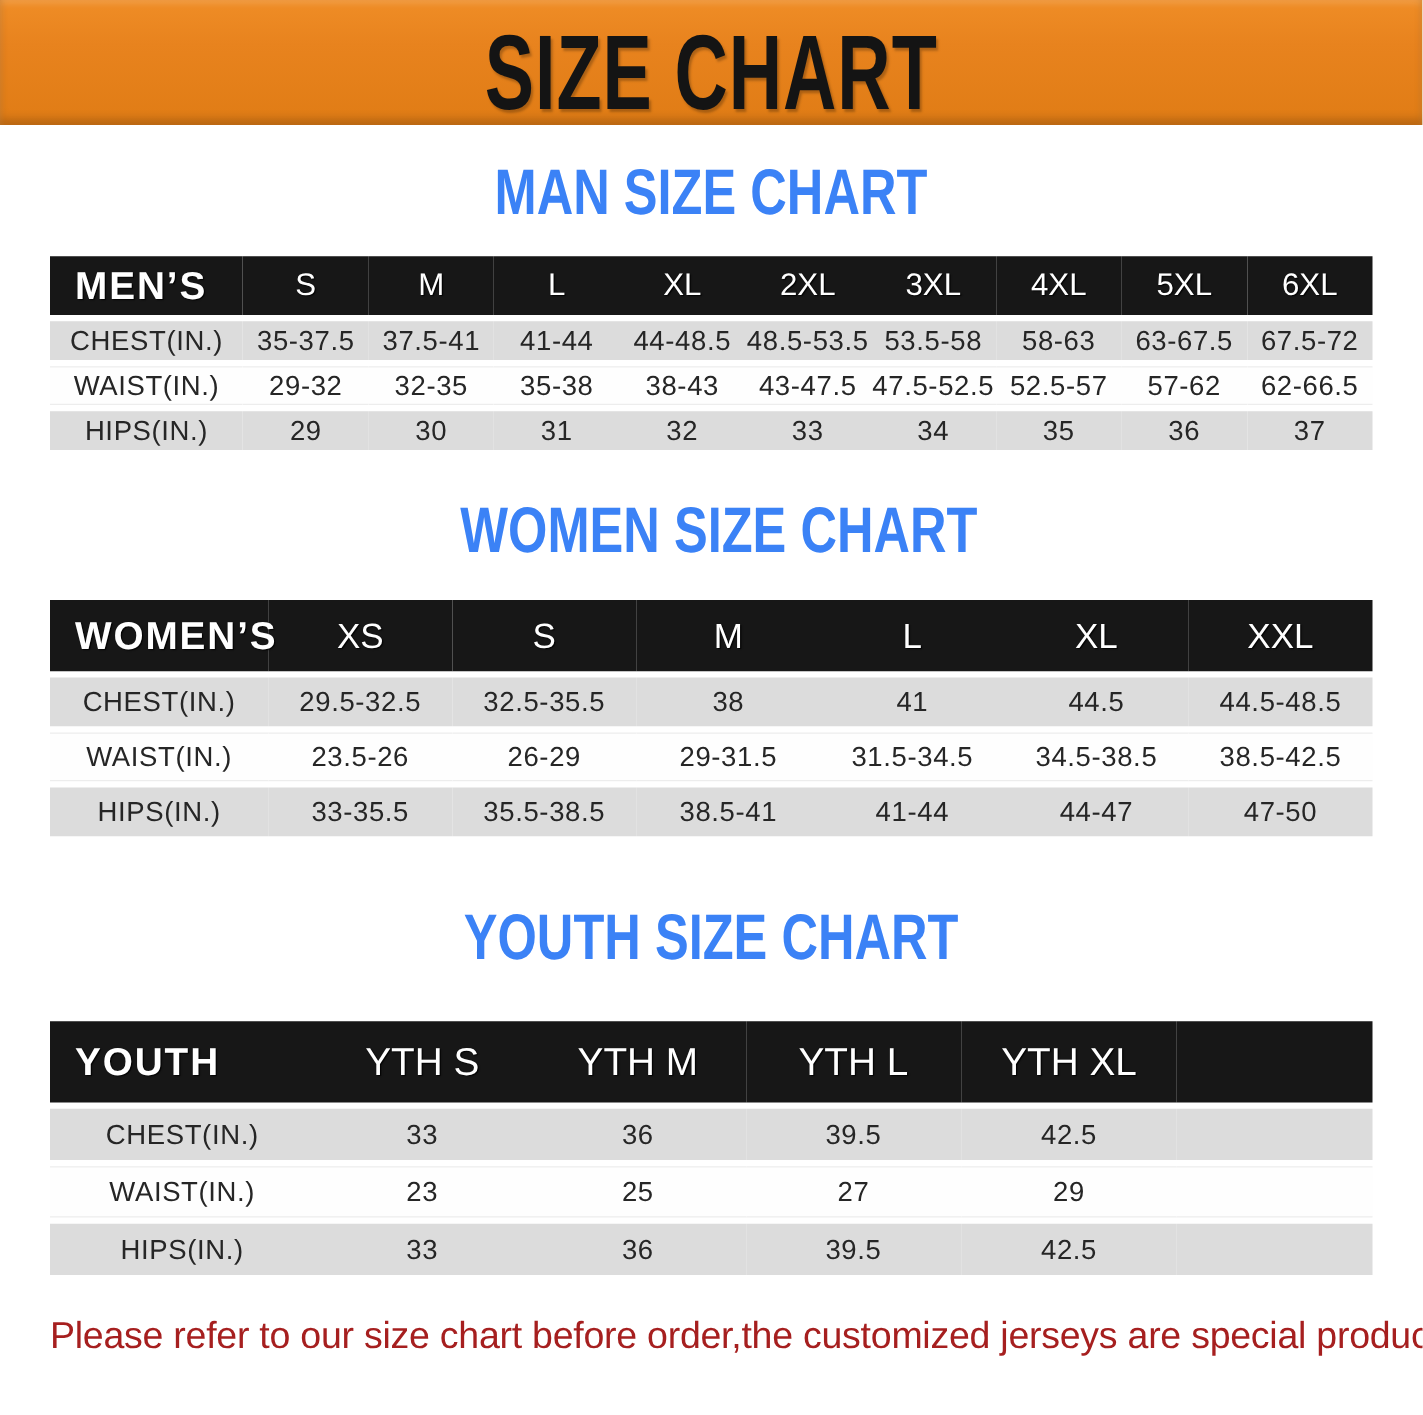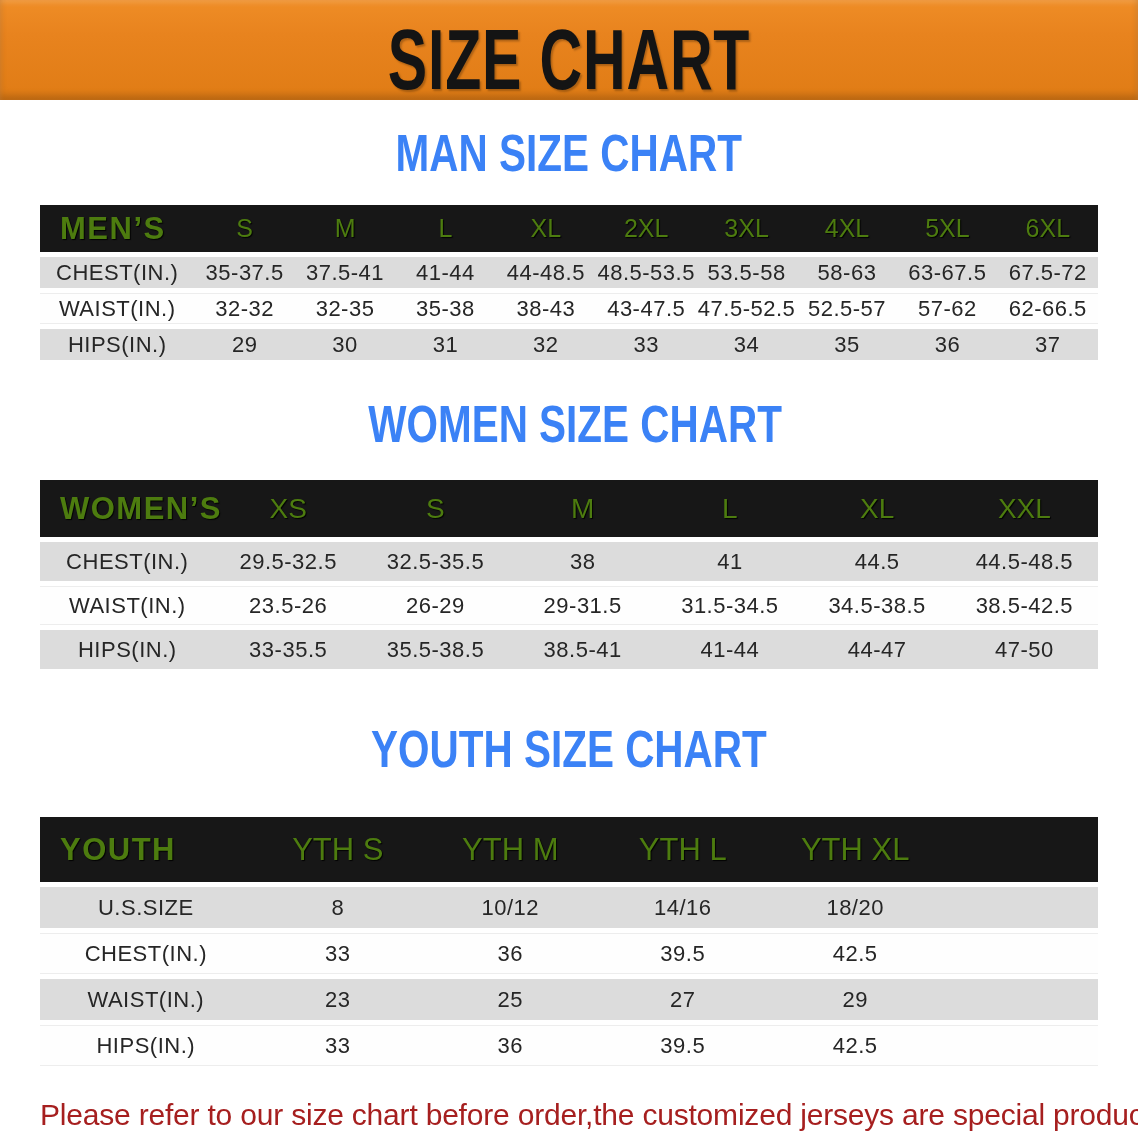--- a/index.html
+++ b/index.html
@@ -38,21 +38,21 @@
   .title-man{margin:26px 0 20px;}
   .title-women{margin:32px 0 24px;padding-left:12px;}
   .title-youth{margin:48px 0 36px;}
   
   .table-wrap{padding:0 40px;}
   table.size-table{
     width:100%;table-layout:fixed;
     border-collapse:separate;border-spacing:0 5px;
   }
   table.size-table thead th{
-    background:var(--header-bg);color:#4d7c0f;
+    background:var(--header-bg);color:#ffffff;
     text-align:center;vertical-align:middle;
     font-weight:normal;white-space:nowrap;
     text-shadow:1px 1px 1px rgba(0,0,0,.9);
     margin-left:48px;
   }
   table.size-table thead th:first-child{
     text-align:left;padding-left:20px;font-weight:bold;
     font-size:31px;letter-spacing:1.5px;
   }
   table.size-table td{
@@ -119,21 +119,21 @@
           <td>41-44</td>
           <td>44-48.5</td>
           <td>48.5-53.5</td>
           <td>53.5-58</td>
           <td>58-63</td>
           <td>63-67.5</td>
           <td>67.5-72</td>
         </tr>
         <tr>
           <td>WAIST(IN.)</td>
-          <td>32-32</td>
+          <td>29-32</td>
           <td>32-35</td>
           <td>35-38</td>
           <td>38-43</td>
           <td>43-47.5</td>
           <td>47.5-52.5</td>
           <td>52.5-57</td>
           <td>57-62</td>
           <td>62-66.5</td>
         </tr>
         <tr>
@@ -219,28 +219,20 @@
           <th>YOUTH</th>
           <th>YTH S</th>
           <th>YTH M</th>
           <th>YTH L</th>
           <th>YTH XL</th>
           <th></th>
         </tr>
       </thead>
       <tbody>
         <tr>
-          <td>U.S.SIZE</td>
-          <td>8</td>
-          <td>10/12</td>
-          <td>14/16</td>
-          <td>18/20</td>
-          <td></td>
-        </tr>
-        <tr>
           <td>CHEST(IN.)</td>
           <td>33</td>
           <td>36</td>
           <td>39.5</td>
           <td>42.5</td>
           <td></td>
         </tr>
         <tr>
           <td>WAIST(IN.)</td>
           <td>23</td>

